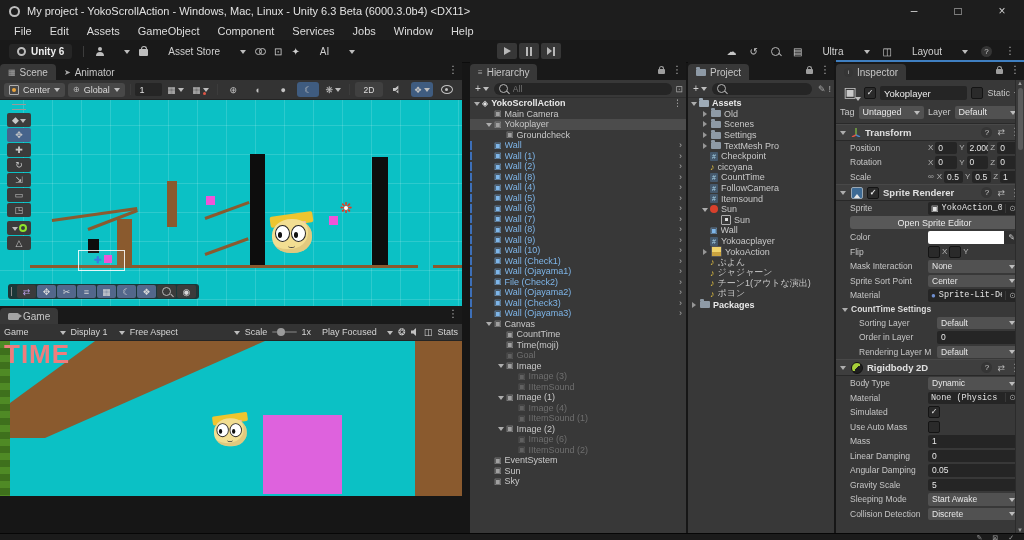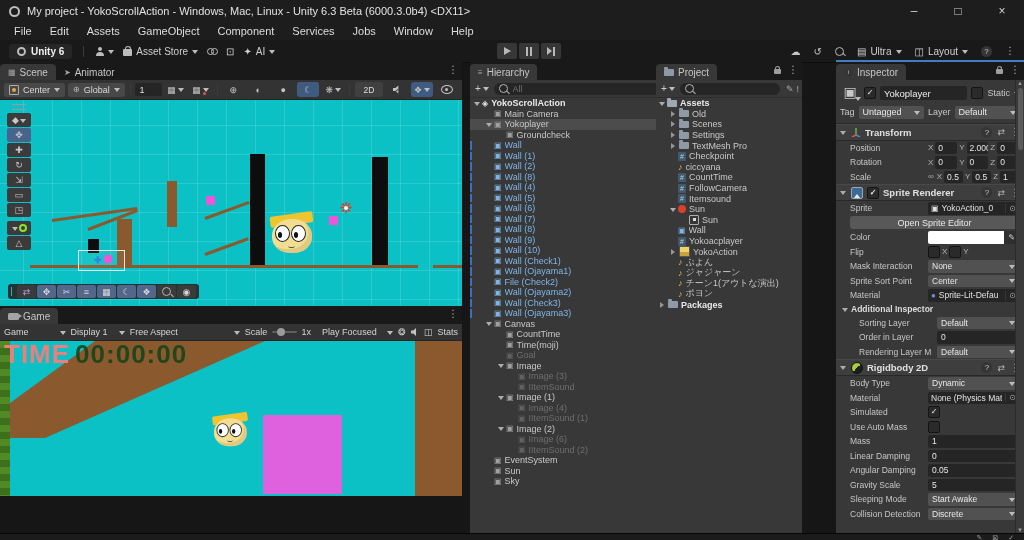--- a/index.html
+++ b/index.html
@@ -13,21 +13,21 @@
   .titlebar{position:absolute;left:0;top:0;right:0;height:22px;background:#1D1D1D;display:flex;align-items:center;padding-left:9px;gap:7px;}
   .ulogo{width:11px;height:11px;border-radius:50%;border:2px solid #BDBDBD;box-sizing:border-box;}
   .ulogo.small{width:9px;height:9px;border-width:2px;}
   .title-text{font-size:11px;color:#E2E2E2;}
   .win-controls{margin-left:auto;display:flex;height:100%;}
   .win-btn{width:44px;display:flex;align-items:center;justify-content:center;color:#CFCFCF;font-size:12px;}
   .menubar{position:absolute;left:0;top:22px;right:0;height:18px;background:#1D1D1D;display:flex;align-items:center;padding-left:5px;border-bottom:1px solid #101010;}
   .menu-item{padding:0 9px;font-size:11px;color:#DDDDDD;}
   .toolbar{position:absolute;left:0;top:40px;right:0;height:22px;background:#191919;display:flex;align-items:center;padding:0 9px;gap:9px;border-bottom:1px solid #0C0C0C;}
   .badge{display:flex;align-items:center;gap:5px;background:#262626;border-radius:3px;padding:2px 8px;font-weight:bold;color:#EFEFEF;}
-  .tb-item{display:flex;align-items:center;gap:4px;color:#CFCFCF;}
+  .tb-item{display:flex;align-items:center;gap:20px;color:#CFCFCF;}
   .person{width:9px;height:9px;position:relative;}
   .person::before{content:"";position:absolute;left:2.5px;top:0;width:4px;height:4px;border-radius:50%;background:#BDBDBD;}
   .person::after{content:"";position:absolute;left:0.5px;bottom:0;width:8px;height:4px;border-radius:4px 4px 0 0;background:#BDBDBD;}
   .bag{width:9px;height:7px;background:#BDBDBD;border-radius:1px;position:relative;margin-top:3px;}
   .bag::before{content:"";position:absolute;top:-3px;left:2px;width:4px;height:3px;border:1px solid #BDBDBD;border-bottom:none;border-radius:3px 3px 0 0;}
   .duo{width:10px;height:7px;position:relative;}
   .duo::before,.duo::after{content:"";position:absolute;width:5px;height:5px;border:1px solid #BDBDBD;border-radius:50%;top:0;}
   .duo::after{left:4px;}
   .play-group{position:absolute;left:497px;top:3px;display:flex;gap:2px;}
   .play-btn{width:20px;height:16px;background:#373737;border-radius:2px;display:flex;align-items:center;justify-content:center;}
@@ -105,21 +105,21 @@
   .cam{width:11px;height:7px;background:#A5A5A5;border-radius:1.5px;position:relative;}
   .cam::after{content:"";position:absolute;right:-3px;top:1px;border-left:3px solid #A5A5A5;border-top:2.5px solid transparent;border-bottom:2.5px solid transparent;}
   .game-viewport{position:relative;height:195px;background:#0BC1C5;overflow:hidden;}
   .grass{position:absolute;left:0;top:0;width:10px;height:195px;background:repeating-linear-gradient(180deg,#4F8A25 0 7px,#3E701C 7px 14px);}
   .gband{position:absolute;left:10px;top:0;width:256px;height:97px;background:#8A5A2E;clip-path:polygon(85px 0,255px 0,35px 97px,0 97px,0 62px);}
   .hud{position:absolute;left:4px;top:-2px;display:flex;align-items:flex-start;}
   .hud .t1{font-size:26px;font-weight:bold;color:#EE7D7D;letter-spacing:1px;}
   .hud .t2{font-size:26px;font-weight:bold;color:#16441A;opacity:.9;margin-left:5px;letter-spacing:1px;}
 
   .hier-panel{left:470px;top:62px;width:216px;height:471px;}
-  .proj-panel{left:656px;top:62px;width:146px;height:471px;}
+  .proj-panel{left:688px;top:62px;width:146px;height:471px;}
   .insp-panel{left:836px;top:60px;width:188px;height:473px;}
   .blueline{height:2px;background:#3F7FC1;}
   .searchrow{height:17px;display:flex;align-items:center;gap:3px;padding:0 3px;border-bottom:1px solid #2E2E2E;background:#383838;}
   .plusbtn{display:flex;align-items:center;gap:2px;color:#CFCFCF;font-size:10px;padding:0 2px;}
   .searchbox{flex:1;height:12px;background:#252525;border-radius:7px;display:flex;align-items:center;padding:0 5px;gap:3px;min-width:0;}
   .searchbox input{flex:1;min-width:0;background:transparent;border:none;outline:none;color:#BBBBBB;font-size:8.5px;font-family:"Liberation Sans",sans-serif;}
   .subsearch{color:#A8A8A8;font-size:9px;}
   .tree{position:relative;overflow:hidden;}
   .h-row{display:flex;align-items:center;height:10.5px;font-size:9px;position:relative;padding-right:4px;white-space:nowrap;}
   .h-row.sel{background:#4C4C4C;}
@@ -172,21 +172,21 @@
   .sric::after{content:"";position:absolute;left:1px;bottom:-1px;width:0;height:0;border-left:4px solid transparent;border-right:4px solid transparent;border-bottom:5px solid #E8E8E8;}
   .rbic{width:10px;height:10px;border-radius:50%;background:linear-gradient(135deg,#A6CE39 0 50%,#1E1E1E 50% 100%);border:1px solid #101010;}
   .i-row{display:flex;align-items:center;height:14.5px;padding:0 5px 0 14px;gap:2px;}
   .i-label{flex:0 0 76px;white-space:nowrap;overflow:hidden;color:#C6C6C6;}
   .i-label.indd{padding-left:9px;}
   .i-ctrl{flex:1;display:flex;align-items:center;gap:2px;min-width:0;}
   .ax{color:#B4B4B4;font-size:8px;flex:0 0 auto;}
   .vinp{flex:1;height:12.5px;background:#252525;border-radius:2px;padding:0 3px;display:flex;align-items:center;color:#E8E8E8;min-width:0;overflow:hidden;}
   .inp{flex:1;height:12.5px;background:#252525;border-radius:2px;padding:0 4px;display:flex;align-items:center;color:#E8E8E8;min-width:0;}
   .objf{flex:1;height:12.5px;background:#252525;border-radius:2px;display:flex;align-items:center;padding:0 3px;gap:3px;color:#E2E2E2;min-width:0;}
-  .objf .otxt{flex:1;overflow:hidden;white-space:nowrap;}
+  .objf .otxt{flex:1;overflow:hidden;white-space:nowrap;font-family:Liberation Mono, monospace;}
   .objf .oic{font-size:8px;flex:0 0 auto;}
   .objf .oic.mat{color:#6F8FD0;}
   .objf .pick{color:#A8A8A8;font-size:8px;border-left:1px solid #383838;padding-left:3px;flex:0 0 auto;}
   .ibtn{flex:1;height:13px;background:#585858;border-radius:3px;display:flex;align-items:center;justify-content:center;color:#EAEAEA;font-size:9px;}
   .colorf{flex:1;display:flex;height:12.5px;border-radius:2px;overflow:hidden;}
   .swatch{flex:1;background:#FFFFFF;}
   .eyed{width:15px;display:flex;align-items:center;justify-content:center;background:#2F2F2F;color:#C8C8C8;font-size:8px;}
   .i-sub{display:flex;align-items:center;height:13px;padding:0 4px 0 6px;font-weight:bold;color:#DCDCDC;gap:2px;font-size:8.5px;}
   .lnk{color:#A8A8A8;font-size:8px;margin-right:1px;}
   .vscroll{position:absolute;right:0;top:20px;bottom:0;width:8px;background:#3A3A3A;border-left:1px solid #2B2B2B;}
@@ -499,21 +499,20 @@
         <div class="yk-eye l">
             <div class="yk-pupil"></div>
           </div>
         <div class="yk-eye r">
             <div class="yk-pupil"></div>
           </div>
         <div class="yk-mouth"></div>
       </div>
       <div class="hud">
         <span class="t1">TIME</span>
-        <span class="t2">00:00:00</span>
       </div>
     </div>
   </div>
 
   <div class="panel hier-panel">
     <div class="tabstrip">
       <div class="tab active">
           <span class="tabicon">≡</span>
           <span>Hierarchy</span>
         </div>
@@ -1101,21 +1100,21 @@
           <div class="i-ctrl">
             <div class="objf">
               <span class="oic mat">●</span>
               <span class="otxt">Sprite-Lit-Defau</span>
               <span class="pick">⊙</span>
             </div>
           </div>
         </div>
         <div class="i-sub">
           <div class="tri down"></div>
-          <span>Additional Inspector</span>
+          <span>CountTime Settings</span>
         </div>
         <div class="i-row">
           <span class="i-label indd">Sorting Layer</span>
           <div class="i-ctrl">
             <div class="drop">
               <span class="dtxt">Default</span>
               <div class="car"></div>
             </div>
           </div>
         </div>

